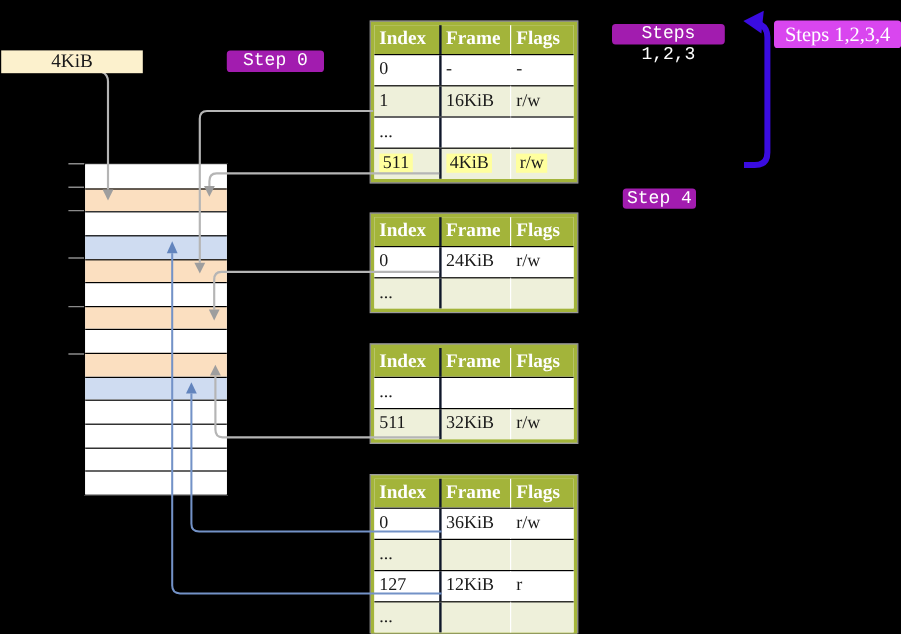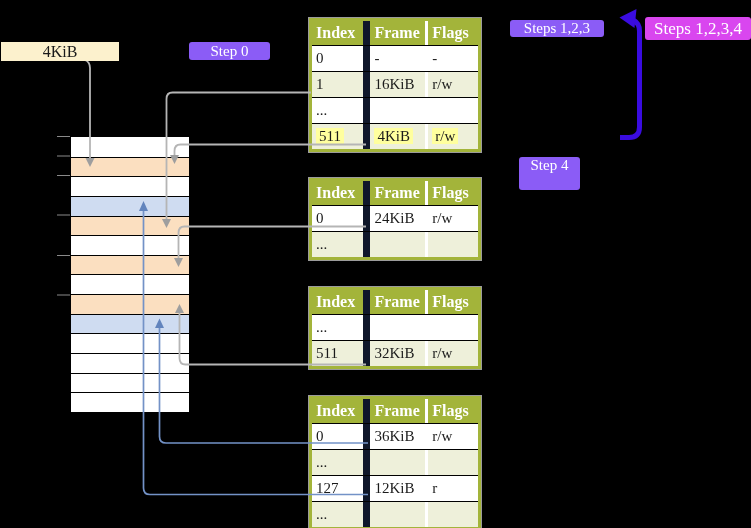--- a/index.html
+++ b/index.html
@@ -2,49 +2,49 @@
 <html><head>
 <meta charset="utf-8">
 <style>
   html,body{margin:0;padding:0;background:#000;}
   body{position:relative;width:751px;height:528px;overflow:hidden;
        font-family:"Liberation Serif","DejaVu Serif",serif;}
   .abs{position:absolute;box-sizing:border-box;}
 
   
   .tag{color:#fff;text-align:center;border-radius:3px;z-index:6;}
-  .tag-red{background:#8b5cf6;}
+  .tag-red{background:#a21caf;font-family:Liberation Mono, monospace;}
   .tag-blue{background:#d946ef;font-family:Liberation Serif, serif;}
   #memBox{left:1px;top:42px;width:118px;height:19px;background:#fcf1cd;
           color:#1a1a1a;text-align:center;font-size:16px;line-height:19px;z-index:6;}
   #step0{left:189px;top:42px;width:81px;height:18px;font-size:15px;line-height:18px;}
   #steps123{left:510px;top:20px;width:94px;height:17px;font-size:15px;line-height:17px;}
   #steps1234{left:645px;top:17px;width:106px;height:23px;font-size:17px;line-height:23px;}
-  #step4{left:519px;top:157px;width:61px;height:33px;font-size:15px;line-height:17px;}
+  #step4{left:519px;top:157px;width:61px;height:17px;font-size:15px;line-height:17px;}
 
   
   #memcol{left:70px;top:136px;width:120px;height:277px;border:1px solid #000;
           display:grid;grid-template-rows:repeat(14,1fr);z-index:2;background:#fff;}
   .mrow{border-top:1px solid #000;}
   .mrow:first-child{border-top:none;}
   .mrow[data-color="white"]{background:#ffffff;}
   .mrow[data-color="peach"]{background:#fbdfc0;}
   .mrow[data-color="blue"]{background:#cfdcf1;}
 
   
   .ftable{left:309px;width:172px;border:3px solid #a3b43a;outline:1px solid #9b9b9b;
           background:#fff;z-index:2;}
   .thead{display:flex;height:24px;background:#a3b43a;justify-content:flex-end;}
   .trow{display:flex;height:25px;border-top:1px solid #000;background:#fff;}
   .trow.alt{background:#eef0da;}
   .th{color:#fff;font-weight:bold;font-size:16px;line-height:24px;padding-left:4px;}
   .td{color:#1a1a1a;font-size:15px;line-height:25px;padding-left:4px;overflow:hidden;}
   .c1{width:54px;}
-  .c2{width:58px;border-left:7px solid #0f172a;}
-  .c3{width:52px;border-left:3px solid #ffffff;}
+  .c2{width:58px;border-left:2px solid #0f172a;}
+  .c3{width:52px;border-left:1px solid #ffffff;}
   .hl{background:#ffff9e;padding:0 3px;}
 
   
   #overlay{left:0;top:0;z-index:5;pointer-events:none;}
 </style>
 </head>
 <body>
 
 <div class="abs" id="memBox">4KiB</div>
 <div class="abs tag tag-red" id="step0">Step 0</div>

